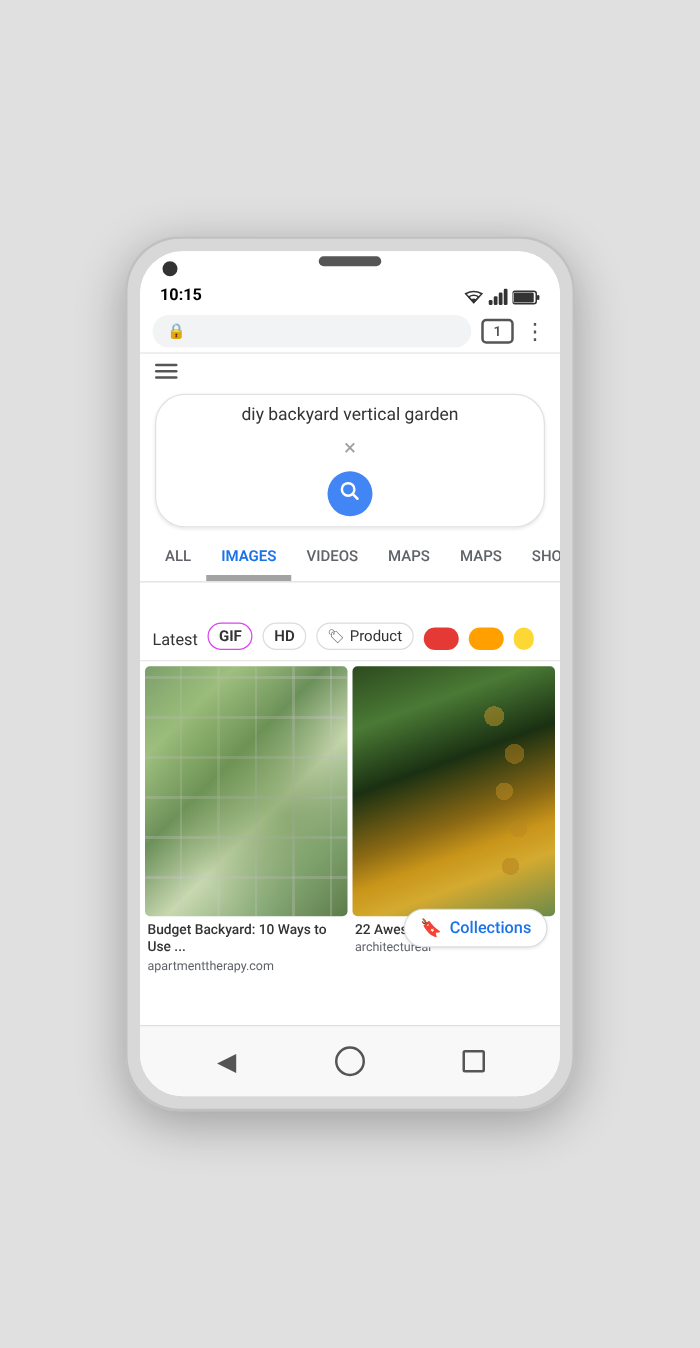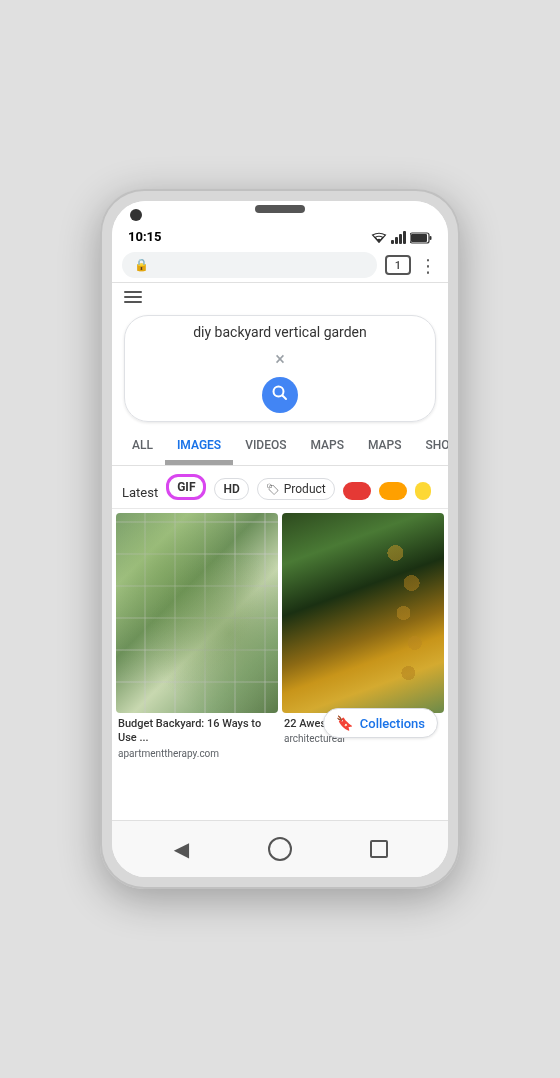--- a/index.html
+++ b/index.html
@@ -254,23 +254,24 @@
     .filter-text {
       font-size: 13px;
       color: #333;
       white-space: nowrap;
     }
 
     .filter-gif {
       font-size: 12px;
       font-weight: 700;
       color: #333;
-      border: 3px solid #d946ef;
+      border: 1px solid #d946ef;
       border-radius: 12px;
       padding: 3px 8px;
+      margin-top: 24px;
     }
 
     .filter-hd {
       font-size: 12px;
       font-weight: 600;
       color: #333;
       border: 1px solid #dadce0;
       border-radius: 12px;
       padding: 3px 8px;
     }
@@ -568,21 +569,21 @@
         <div class="color-swatch" style="background:#FDD835; width:16px;"></div>
       </div>
 
 
       <div class="image-grid">
 
         <div class="image-col">
           <div class="image-card">
             <div class="image-placeholder img1"></div>
             <div class="image-caption">
-              <div class="caption-title">Budget Backyard: 16 Ways to Use ...</div>
+              <div class="caption-title">Budget Backyard: 10 Ways to Use ...</div>
               <div class="caption-source">apartmenttherapy.com</div>
             </div>
           </div>
         </div>
 
         <div class="image-col">
           <div class="image-card" style="position:relative;">
             <div class="image-placeholder img2"></div>
             <div class="image-caption">
               <div class="caption-title">22 Awesome</div>

